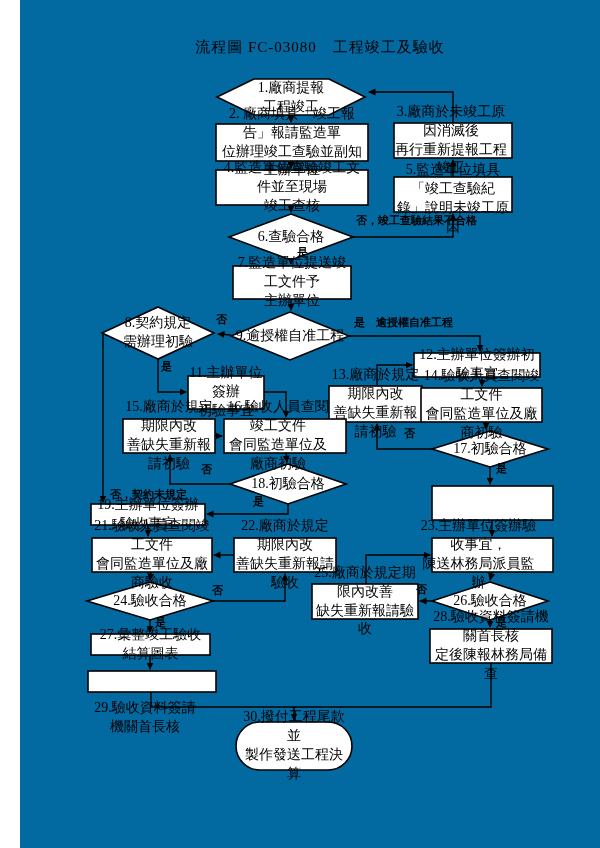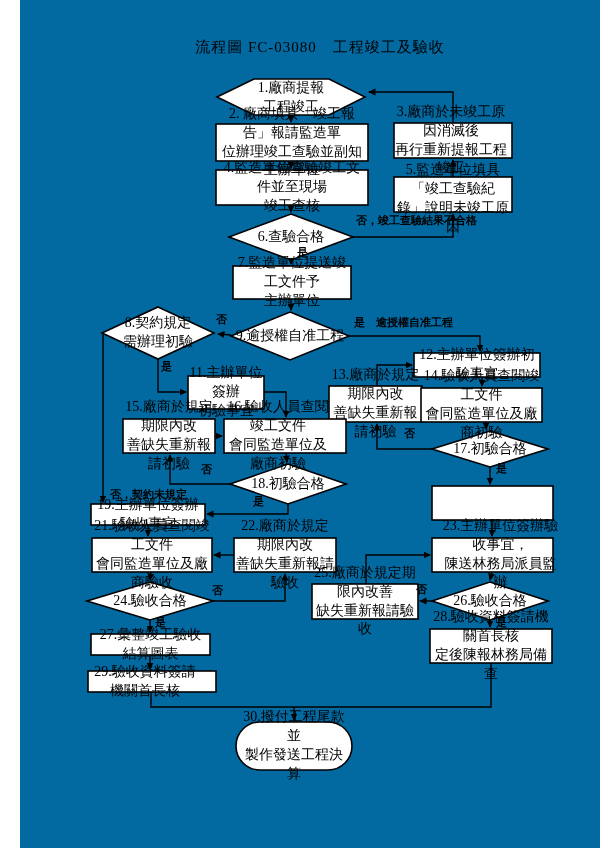--- a/index.html
+++ b/index.html
@@ -126,30 +126,30 @@
 善缺失重新報請初驗</div>
   <div class="node-label" style="left:206px;top:421px;width:104px;height:30px;">16.驗收人員查閱竣工文件
 會同監造單位及廠商初驗</div>
   <div class="node-label" style="left:412px;top:433px;width:116px;height:32px;">17.初驗合格</div>
   <div class="node-label" style="left:210px;top:466px;width:116px;height:36px;">18.初驗合格</div>
   <div class="node-label" style="left:73px;top:505px;width:110px;height:19px;">19.主辦單位簽辦驗收事宜</div>
   <div class="node-label" style="left:74px;top:540px;width:116px;height:30px;">21.驗收人員查閱竣工文件
 會同監造單位及廠商驗收</div>
   <div class="node-label" style="left:215px;top:540px;width:100px;height:30px;border-radius:10px;">22.廠商於規定期限內改
 善缺失重新報請驗收</div>
-  <div class="node-label" style="left:422px;top:540px;width:117px;height:30px;">23.主辦單位簽辦驗收事宜，
+  <div class="node-label" style="left:400px;top:540px;width:117px;height:30px;">23.主辦單位簽辦驗收事宜，
 陳送林務局派員監辦</div>
   <div class="node-label" style="left:70px;top:584px;width:120px;height:34px;">24.驗收合格</div>
   <div class="node-label" style="left:294px;top:586px;width:102px;height:31px;">25.廠商於規定期限內改善
 缺失重新報請驗收</div>
   <div class="node-label" style="left:412px;top:584px;width:116px;height:34px;">26.驗收合格</div>
   <div class="node-label" style="left:73px;top:635px;width:115px;height:19px;border-radius:8px;">27.彙整竣工驗收結算圖表</div>
   <div class="node-label" style="left:412px;top:631px;width:118px;height:30px;">28.驗收資料簽請機關首長核
 定後陳報林務局備查</div>
-  <div class="node-label" style="left:70px;top:672px;width:110px;height:19px;">29.驗收資料簽請機關首長核</div>
+  <div class="node-label" style="left:70px;top:708px;width:110px;height:19px;">29.驗收資料簽請機關首長核</div>
   <div class="node-label" style="left:220px;top:726px;width:108px;height:40px;">30.撥付工程尾款並
 製作發送工程決算</div>
 
   <div class="edge-label" style="left:277px;top:247px;">是</div>
   <div class="edge-label" style="left:336px;top:215px;">否，竣工查驗結果不合格</div>
   <div class="edge-label" style="left:196px;top:314px;">否</div>
   <div class="edge-label" style="left:334px;top:317px;">是　逾授權自准工程</div>
   <div class="edge-label" style="left:141px;top:361px;">是</div>
   <div class="edge-label" style="left:181px;top:464px;">否</div>
   <div class="edge-label" style="left:233px;top:496px;">是</div>

